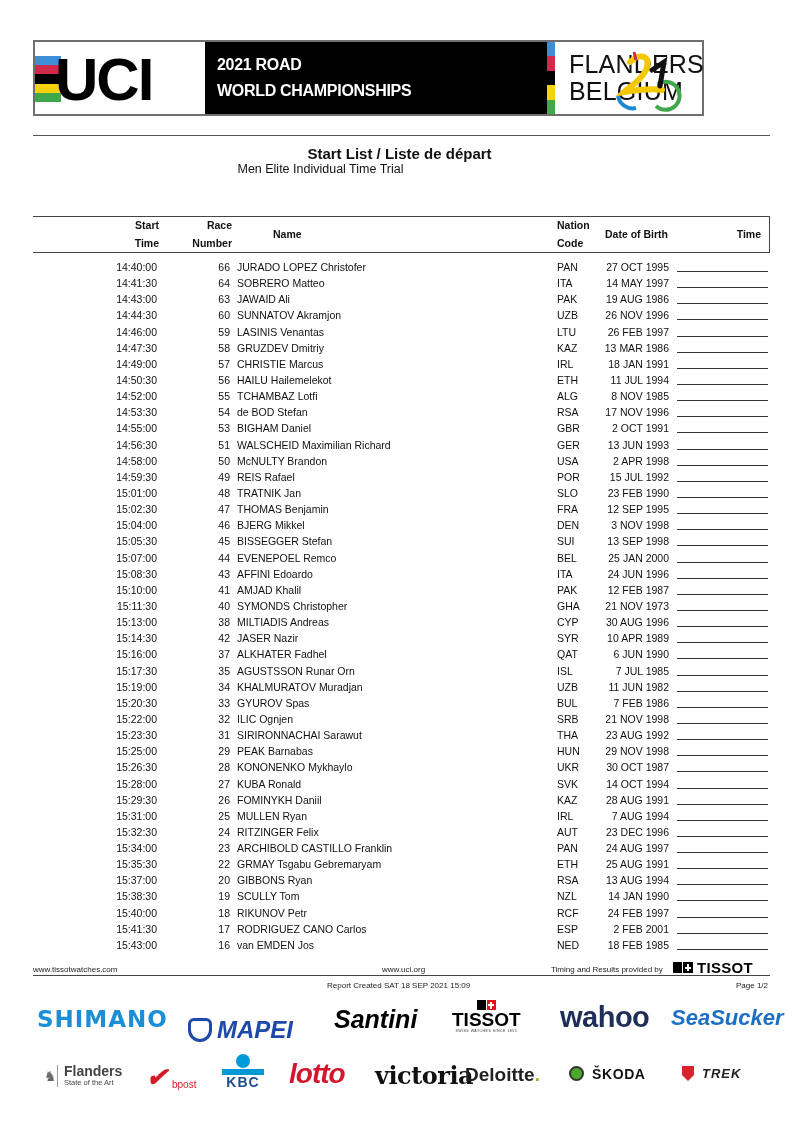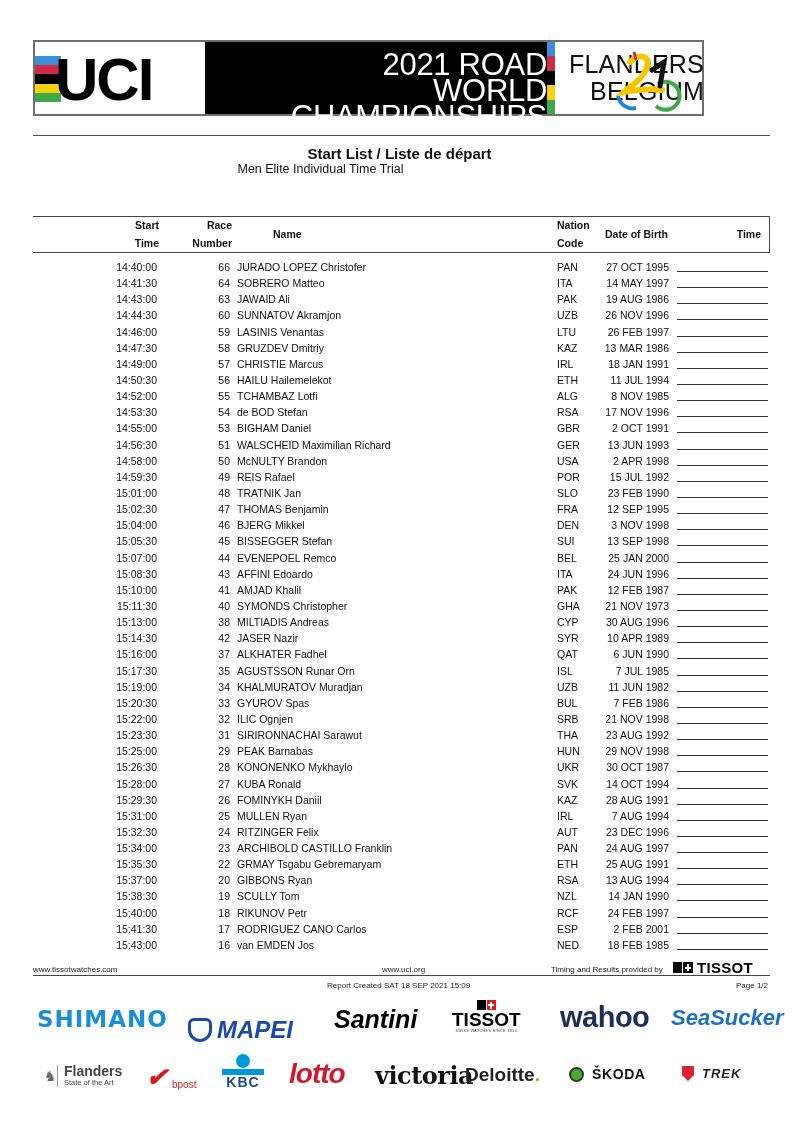--- a/index.html
+++ b/index.html
@@ -1,25 +1,25 @@
 <!DOCTYPE html>
 <html><head>
 <meta charset="utf-8">
 <style>
   * { box-sizing: border-box; margin: 0; padding: 0; }
   html, body { width: 799px; height: 1131px; background: #ffffff; overflow: hidden; }
   body { position: relative; font-family: "Liberation Sans", sans-serif; color: #111; }
 
   
-  .banner { position: absolute; left: 33px; top: 40px; width: 671px; height: 76px; border: 2px solid #6f6f6f; background: #fff; display: flex; text-align: right; }
+  .banner { position: absolute; left: 33px; top: 40px; width: 671px; height: 76px; border: 2px solid #6f6f6f; background: #fff; display: flex; }
   .uci-block { width: 170px; height: 100%; position: relative; background: #fff; }
   .stripes { position: absolute; left: 0; top: 14px; width: 26px; height: 46px; }
   .stripes div { height: 9.2px; }
   .uci-text { position: absolute; left: 20px; top: 4px; font-family: "Liberation Sans", sans-serif; font-weight: 900; font-size: 60px; letter-spacing: -2px; line-height: 68px; color: #000; }
-  .title-block { width: 342px; height: 100%; background: #000; color: #fff; font-weight: normal; font-size: 31px; line-height: 26px; padding: 10px 0 0 18px; letter-spacing: -0.3px; }
+  .title-block { width: 342px; height: 100%; background: #000; color: #fff; font-weight: bold; font-size: 16px; line-height: 26px; padding: 10px 0 0 12px; letter-spacing: -0.3px; }
   .flag-bar { width: 8px; height: 100%; display: flex; flex-direction: column; }
   .flag-bar div { flex: 1; }
   .flanders-block { flex: 1; position: relative; background: #fff; }
   .flanders-text { position: absolute; left: 14px; top: 9px; font-size: 25px; line-height: 27px; color: #111; font-weight: normal; letter-spacing: 0.2px; }
   .logo21 { position: absolute; right: 16px; top: 4px; width: 80px; height: 66px; }
 
   .hr-top { position: absolute; left: 33px; top: 135px; width: 737px; height: 0; border-top: 1px solid #555; }
 
   .doc-title { position: absolute; left: 0; width: 799px; text-align: center; top: 145px; font-size: 15px; font-weight: bold; }
   .doc-sub { position: absolute; left: 0; width: 641px; text-align: center; top: 162px; font-size: 12.5px; }
@@ -81,21 +81,21 @@
   .bpost .mark { font-size: 26px; font-weight: 900; font-style: italic; }
   .bpost .txt { font-size: 10px; color: #d31a27; position: absolute; left: 26px; top: 17px; }
   .kbc { left: 222px; top: 1054px; text-align: center; width: 42px; }
   .kbc .dot { width: 14px; height: 14px; background: #0099d8; border-radius: 50%; margin: 0 auto; }
   .kbc .band { width: 42px; height: 6px; background: #0099d8; margin-top: 1px; }
   .kbc .word { font-size: 14px; font-weight: 900; color: #1a4c8f; line-height: 15px; letter-spacing: 1px; }
   .lotto { left: 289px; top: 1058px; font-size: 28px; font-weight: 900; color: #d3172e; letter-spacing: -1px; font-style: italic; }
   .victoria { left: 375px; top: 1061px; font-size: 24px; font-family: "DejaVu Serif", serif; color: #111; font-weight: bold; letter-spacing: -0.5px; }
   .deloitte { left: 465px; top: 1064px; font-size: 19px; font-weight: bold; color: #222; }
   .deloitte .dot { color: #86bc25; }
-  .skoda { left: 569px; top: 1066px; font-size: 14px; font-weight: 900; color: #111; display: flex; align-items: flex-end; letter-spacing: 0.6px; }
+  .skoda { left: 569px; top: 1066px; font-size: 14px; font-weight: 900; color: #111; display: flex; align-items: flex-start; letter-spacing: 0.6px; }
   .skoda .circ { width: 15px; height: 15px; border-radius: 50%; border: 2px solid #333; background: #4ba82e; margin-right: 8px; }
   .trek { left: 682px; top: 1066px; font-size: 13px; font-weight: 900; font-style: italic; color: #222; display: flex; align-items: center; letter-spacing: 1px; }
   .trek .shield { width: 12px; height: 15px; background: #d9232e; margin-right: 8px; clip-path: polygon(0 0, 100% 0, 100% 60%, 50% 100%, 0 60%); }
 </style>
 </head>
 <body>
 
 <div class="banner">
   <div class="uci-block">
     <div class="stripes">

